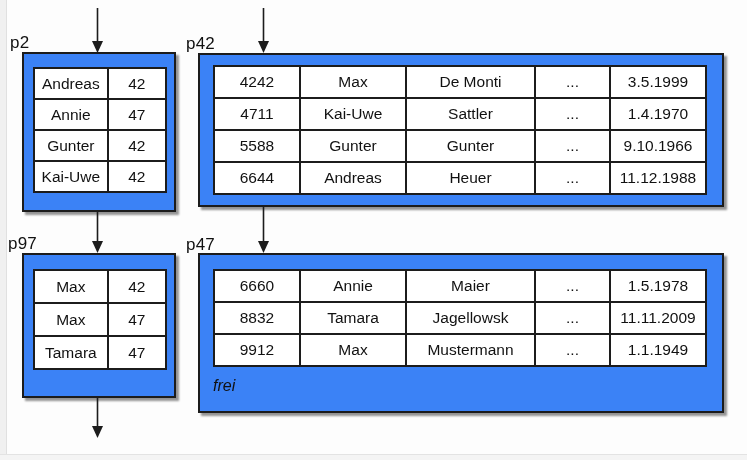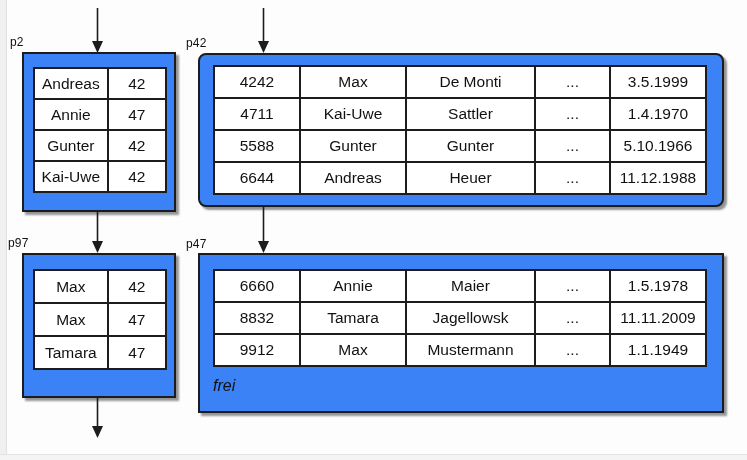--- a/index.html
+++ b/index.html
@@ -11,21 +11,21 @@
   }
   .margin-strip-left{
     position:absolute;left:0;top:0;width:6px;height:460px;
     background:#f0f0f0;border-right:1px solid #e0e0e0;
   }
   .margin-strip-bottom{
     position:absolute;left:0;top:454px;width:747px;height:6px;
     background:#f4f4f4;border-top:1px solid #e3e3e3;
   }
   .page-label{
-    position:absolute;font-size:12px;line-height:17px;color:#111;
+    position:absolute;font-size:17px;line-height:17px;color:#111;
     letter-spacing:0.2px;
   }
   .page-box{
     position:absolute;background:#3b82f6;
     border:2px solid #1c1c1c;
     box-shadow:3px 3px 2px rgba(0,0,0,0.42);
   }
   .tbl{position:absolute;}
   .row{
     display:flex;border:2px solid #1c1c1c;background:#ffffff;
@@ -79,42 +79,42 @@
       <div class="cell c-name">Gunter</div>
       <div class="cell c-val">42</div>
     </div>
     <div class="row">
       <div class="cell c-name">Kai-Uwe</div>
       <div class="cell c-val">42</div>
     </div>
   </div>
 </div>
 
-<div class="page-box" style="left:198px;top:53px;width:522px;height:150px;border-radius:8px;">
+<div class="page-box" style="left:198px;top:53px;width:522px;height:150px;">
   <div class="tbl rec" style="left:13px;top:10px;">
     <div class="row">
       <div class="cell c-id">4242</div>
       <div class="cell c-fn">Max</div>
       <div class="cell c-ln">De Monti</div>
       <div class="cell c-dots">...</div>
       <div class="cell c-date">3.5.1999</div>
     </div>
     <div class="row">
       <div class="cell c-id">4711</div>
       <div class="cell c-fn">Kai-Uwe</div>
       <div class="cell c-ln">Sattler</div>
       <div class="cell c-dots">...</div>
       <div class="cell c-date">1.4.1970</div>
     </div>
     <div class="row">
       <div class="cell c-id">5588</div>
       <div class="cell c-fn">Gunter</div>
       <div class="cell c-ln">Gunter</div>
       <div class="cell c-dots">...</div>
-      <div class="cell c-date">5.10.1966</div>
+      <div class="cell c-date">9.10.1966</div>
     </div>
     <div class="row">
       <div class="cell c-id">6644</div>
       <div class="cell c-fn">Andreas</div>
       <div class="cell c-ln">Heuer</div>
       <div class="cell c-dots">...</div>
       <div class="cell c-date">11.12.1988</div>
     </div>
   </div>
 </div>

